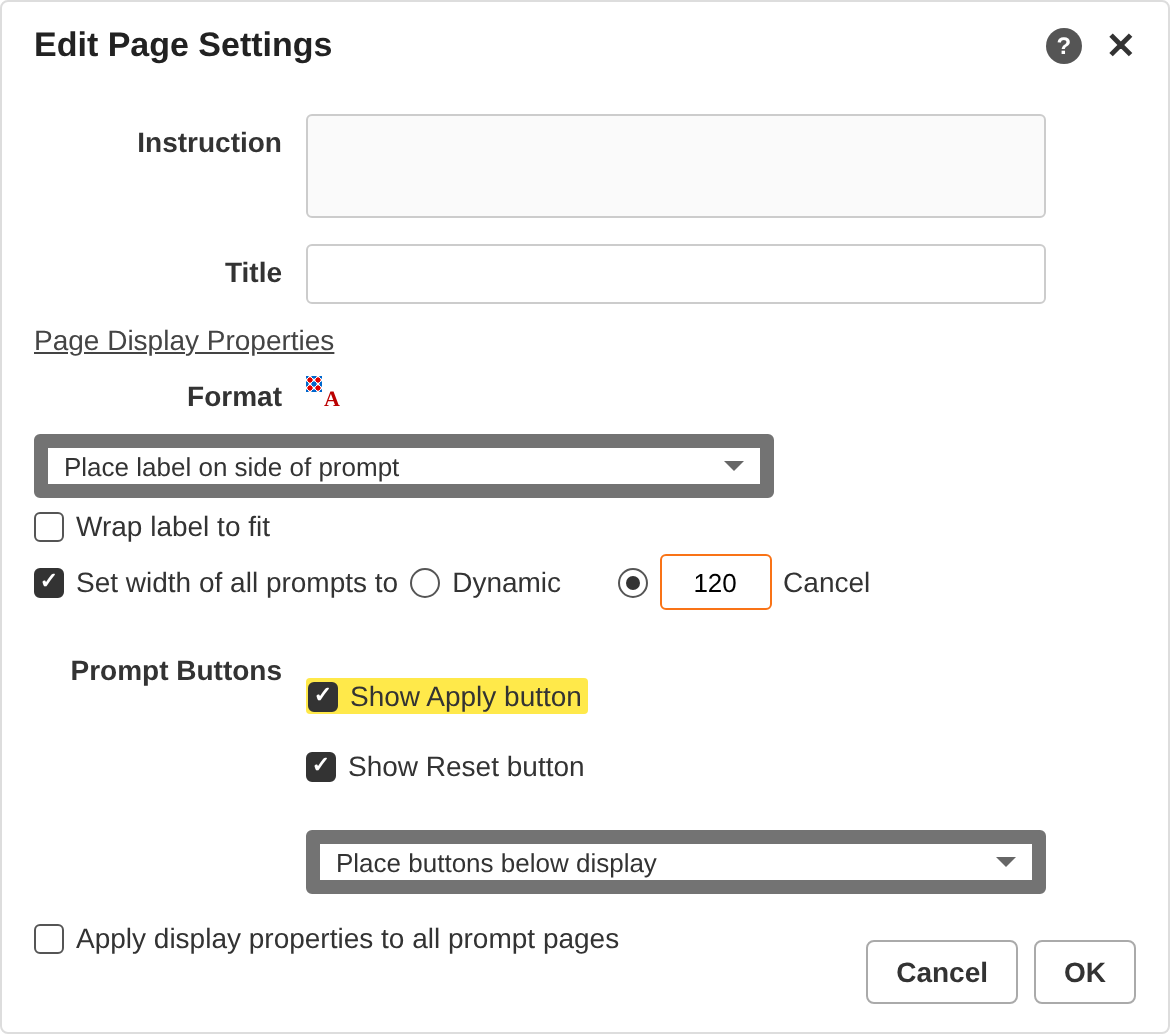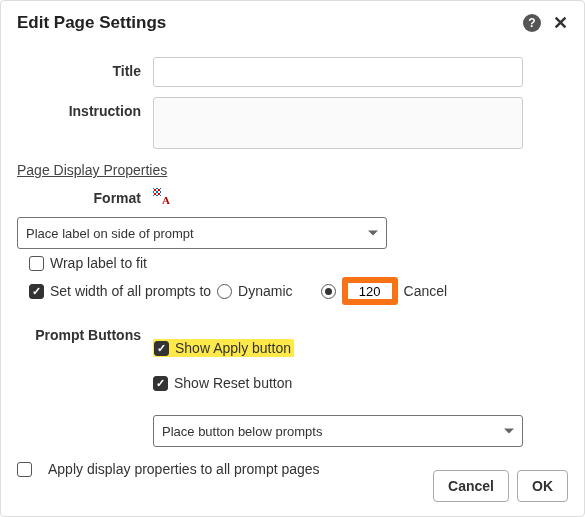--- a/index.html
+++ b/index.html
@@ -97,21 +97,21 @@
       radial-gradient(circle, #d00 1.2px, transparent 1.4px) 0 0/4px 4px,
       radial-gradient(circle, #06c 1.2px, transparent 1.4px) 2px 2px/4px 4px;
   }
   .format-icon .A {
     position:absolute; bottom:-2px; right:-1px; font-size:11px; font-weight:bold;
     color:#b00; font-family: Georgia, serif;
   }
   .select {
     width: 370px;
     height: 32px;
-    border: 1px solid #737373;
+    border: 7px solid #737373;
     border-radius: 3px;
     padding: 0 28px 0 8px;
     font-size: 13px;
     background: #fff;
     position: relative;
     display: flex;
     align-items: center;
     cursor: pointer;
   }
   .select .chevron {
@@ -121,21 +121,21 @@
     transform: translateY(-50%);
     width: 0; height: 0;
     border-left: 5px solid transparent;
     border-right: 5px solid transparent;
     border-top: 5px solid #666;
   }
   .check-row {
     display: flex;
     align-items: center;
     gap: 6px;
-    margin: 6px 12px;
+    margin: 6px 0;
     font-size: 14px;
   }
   .checkbox {
     width: 15px; height: 15px; border: 1.5px solid #555; border-radius: 3px;
     display: inline-flex; align-items: center; justify-content: center;
     font-size: 11px; color: #fff; background:#fff;
     cursor: pointer;
     flex-shrink: 0;
   }
   .checkbox.checked { background: #333; border-color:#333; }
@@ -147,34 +147,34 @@
     flex-shrink: 0;
   }
   .radio.selected::after {
     content:""; width:7px; height:7px; background:#333; border-radius:50%;
   }
   .width-row {
     display:flex; align-items:center; gap:6px; flex-wrap:wrap;
     font-size: 14px;
   }
   .num-input {
-    width: 56px; height: 28px; border:6px solid #f97316; border-radius:3px;
+    width: 56px; height: 28px; border:1px solid #f97316; border-radius:3px;
     padding: 2px 6px; text-align:center; font-size:13px;
   }
   .highlight {
     background: #ffe94a;
     padding: 1px 3px 1px 1px;
     border-radius: 2px;
     display: inline-flex;
     align-items: center;
     gap: 6px;
   }
   .prompt-buttons-block .check-row { margin: 18px 0; }
   .apply-all-row {
-    display:flex; align-items:center; gap:16px;
+    display:flex; align-items:center; gap:6px;
     margin-top: 14px;
     font-size: 14px;
   }
   .footer {
     position: absolute;
     bottom: 14px;
     right: 16px;
     display:flex; gap:8px;
   }
   .btn {
@@ -195,30 +195,30 @@
 
   <div class="header">
     <div class="title">Edit Page Settings</div>
     <div class="header-icons">
       <div class="help-icon">?</div>
       <div class="close-icon">✕</div>
     </div>
   </div>
 
   <div class="form-row">
+    <div class="row-label">Instruction</div>
+    <div class="row-content">
+      <textarea class="textarea" style=""></textarea>
+    </div>
+  </div>
+
+  <div class="form-row">
     <div class="row-label">Title</div>
     <div class="row-content">
       <input class="text-input" type="text" value="" style="">
-    </div>
-  </div>
-
-  <div class="form-row">
-    <div class="row-label">Instruction</div>
-    <div class="row-content">
-      <textarea class="textarea" style=""></textarea>
     </div>
   </div>
 
   <div class="section-heading">Page Display Properties</div>
 
   <div class="form-row align-center">
     <div class="row-label" style="padding-top:0">Format</div>
     <div class="row-content">
       <span class="format-icon">
         <span class="dots"></span><span class="A">A</span>
@@ -261,21 +261,21 @@
         </span>
       </div>
       <div class="check-row">
         <span class="checkbox checked"></span>
         <span>Show Reset button</span>
       </div>
 
       <div style="height:6px"></div>
 
       <div class="select">
-        <span>Place button below prompts</span>
+        <span>Place buttons below display</span>
         <span class="chevron"></span>
       </div>
     </div>
   </div>
 
   <div class="apply-all-row">
     <span class="checkbox"></span>
     <span>Apply display properties to all prompt pages</span>
   </div>
 

